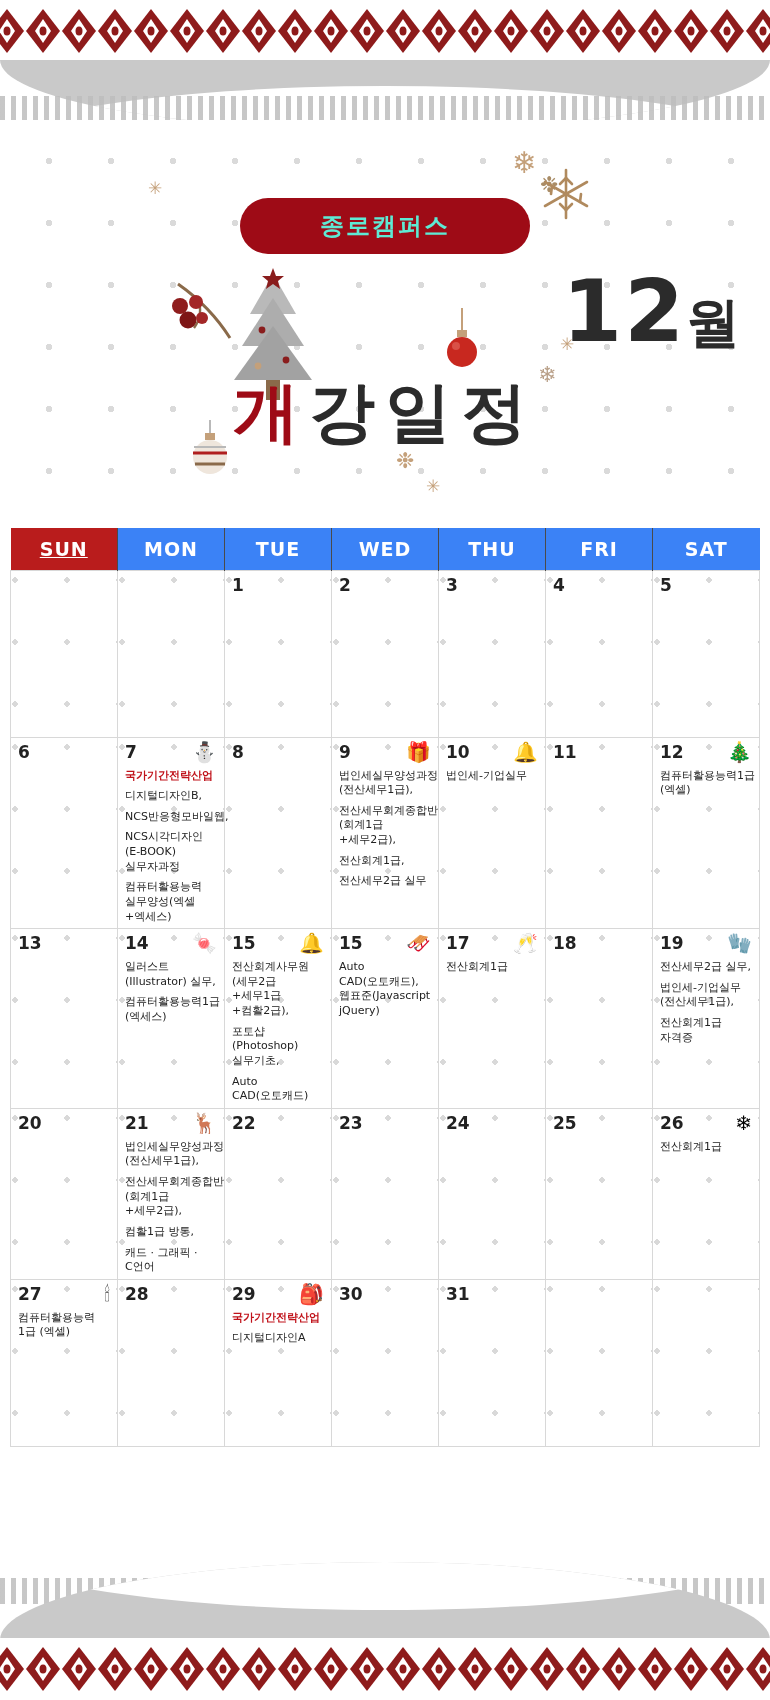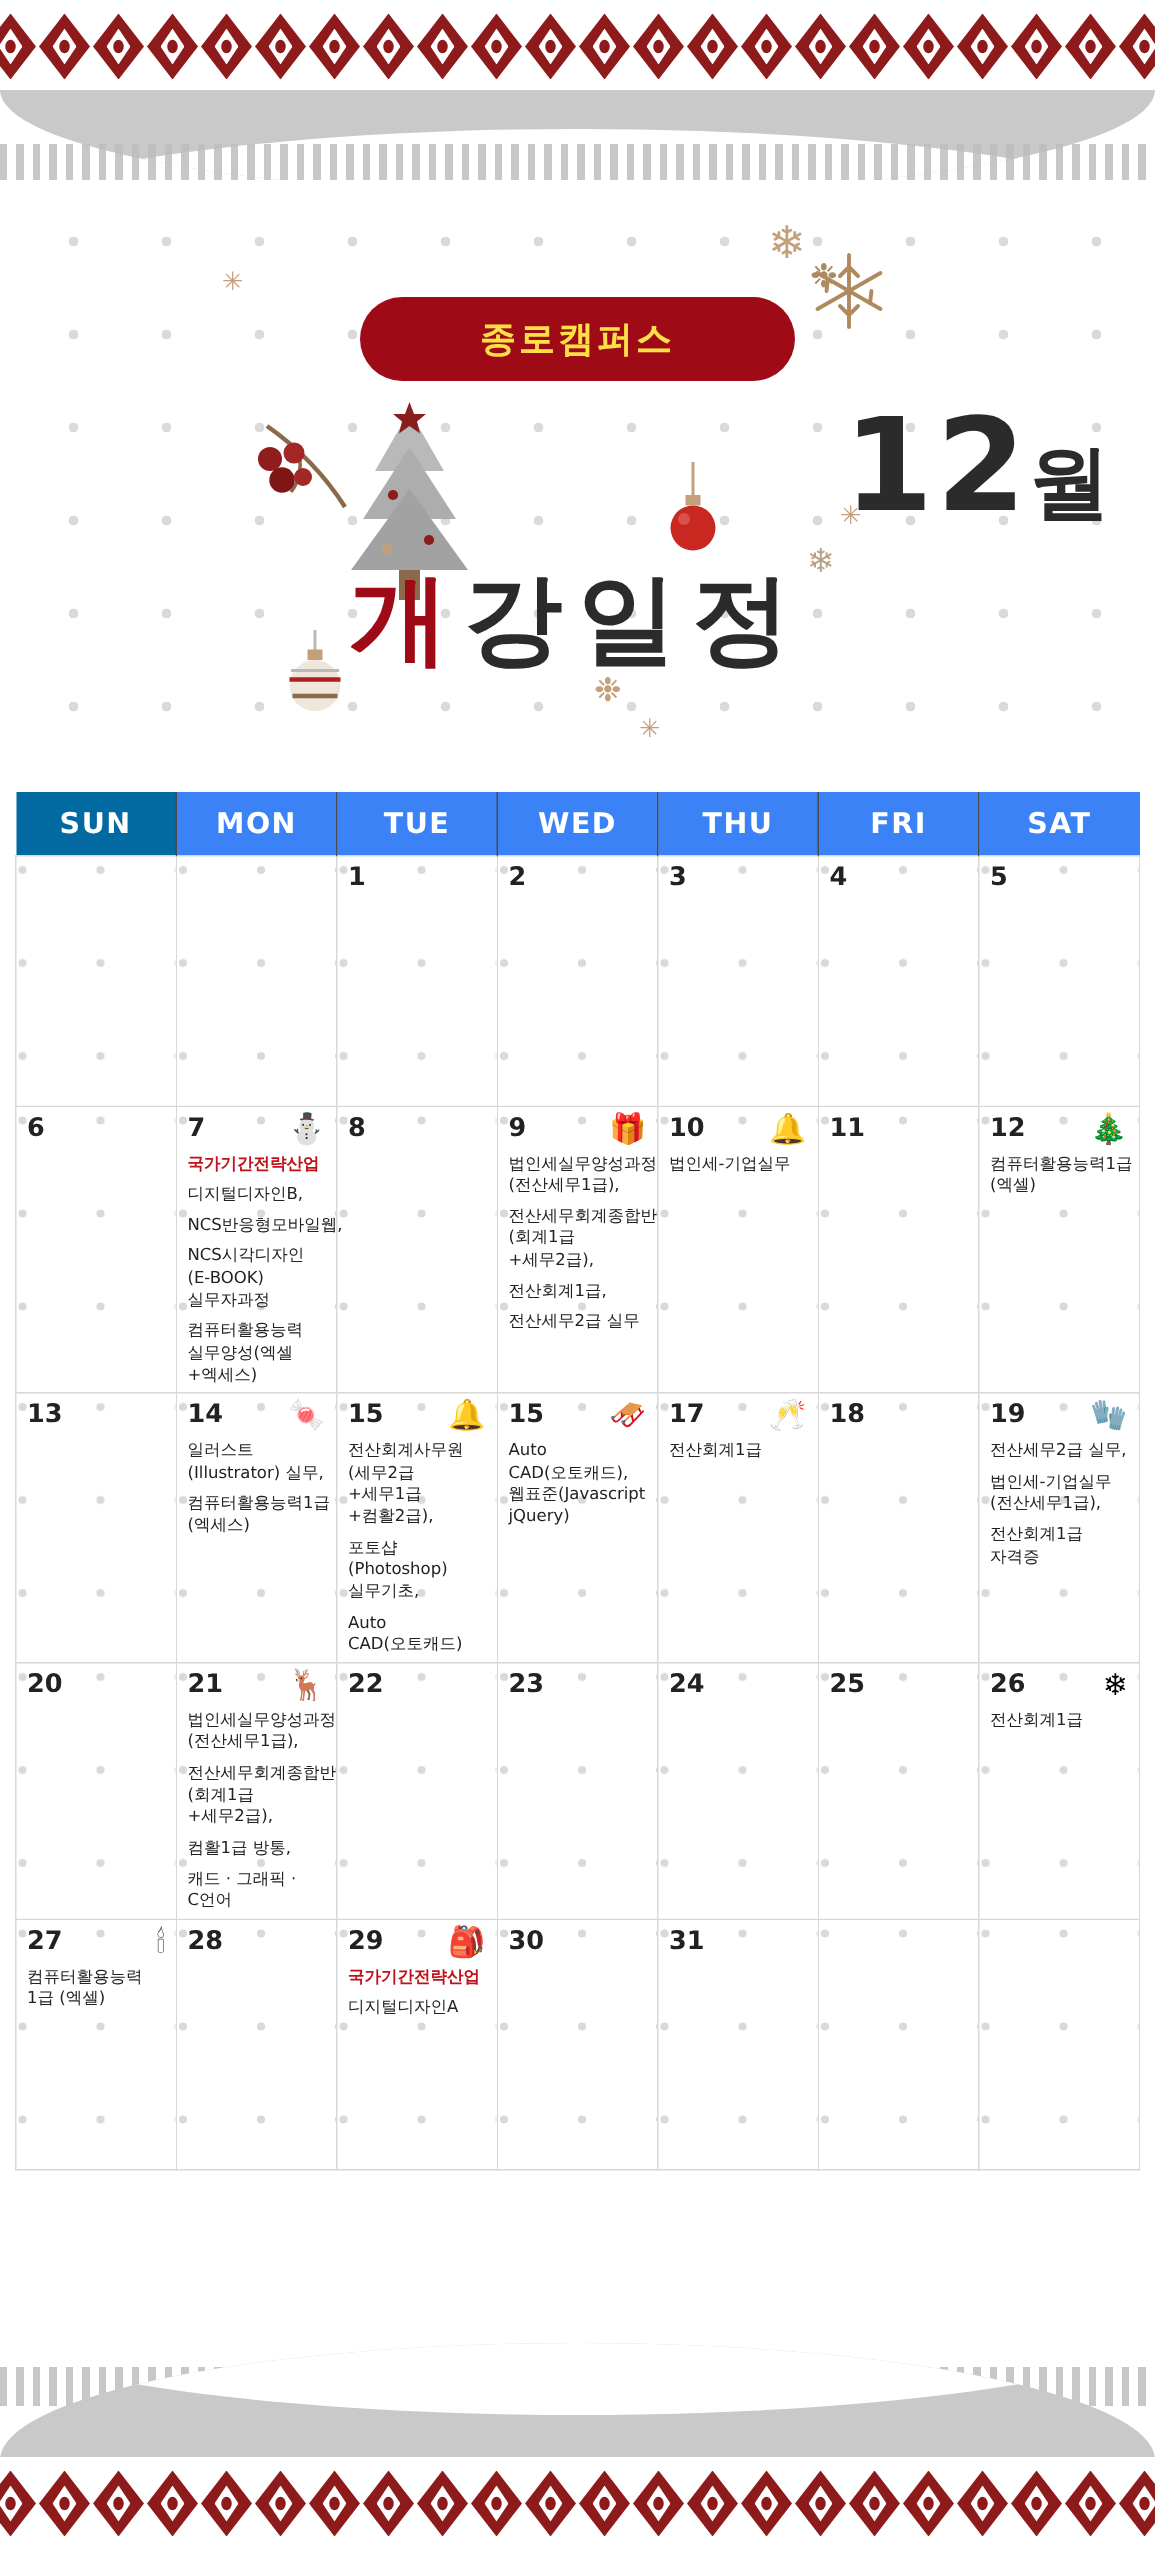--- a/index.html
+++ b/index.html
@@ -115,21 +115,21 @@
     opacity: .85;
   }
 
   .campus-pill {
     position: absolute;
     left: 50%; top: 78px;
     transform: translateX(-50%);
     width: 290px; height: 56px;
     background: #9e0b16;
     border-radius: 28px;
-    color: #fde047;
+    color: #5eead4;
     display: flex;
     align-items: center;
     justify-content: center;
     font-size: 24px;
     font-weight: bold;
     letter-spacing: 2px;
   }
 
   .month-line {
     position: absolute;
@@ -181,21 +181,21 @@
   thead th {
     height: 42px;
     background: #3b82f6;
     color: #ffffff;
     font-size: 19px;
     font-weight: bold;
     letter-spacing: 1px;
     border-right: 1px solid #4a4a4a;
   }
   thead th:last-child { border-right: none; }
-  thead th.sun { background: #0369a1; }
+  thead th.sun { background: #b91c1c; text-decoration: underline; }
 
   tbody td {
     height: 167px;
     vertical-align: top;
     border: 1px solid #d8d8d8;
     padding: 6px 7px 4px 7px;
     position: relative;
     background: #ffffff;
   }
   tbody td .celldots {

